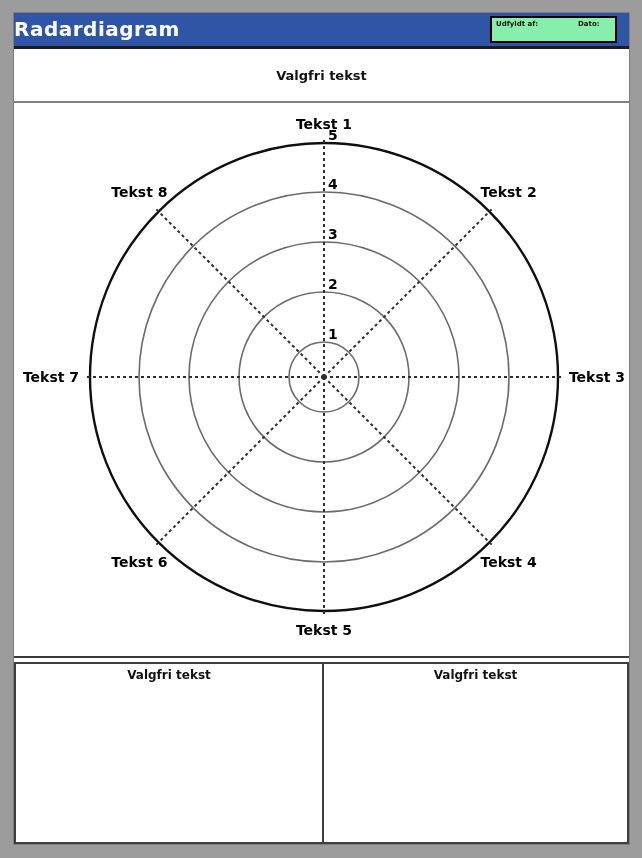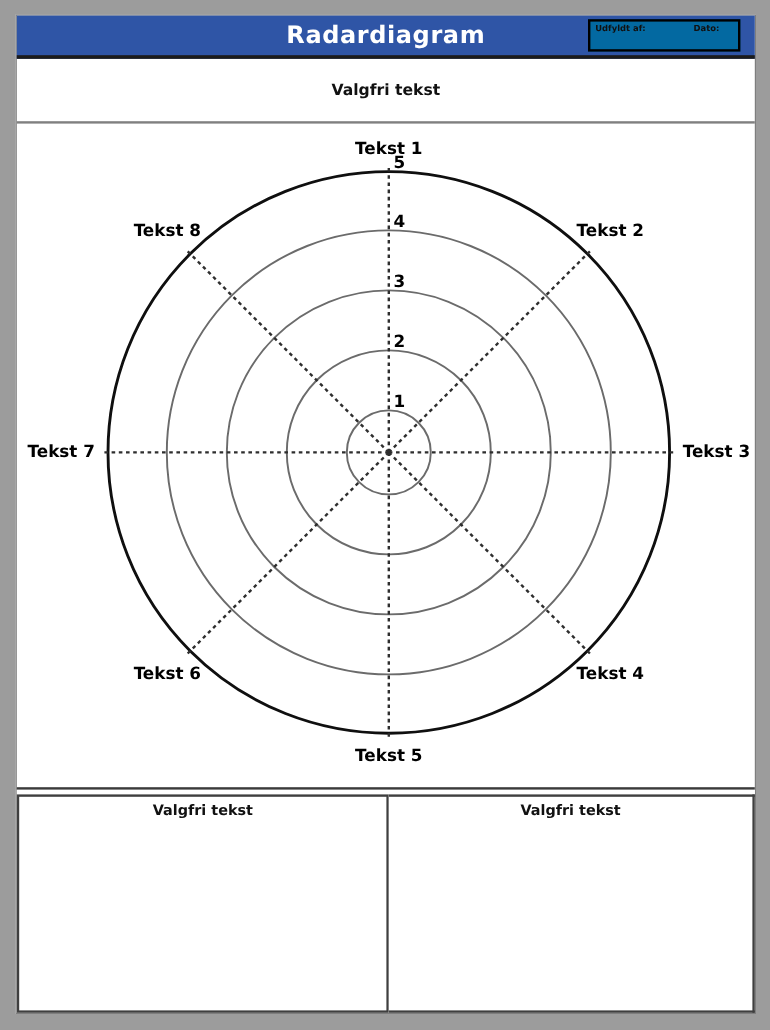--- a/index.html
+++ b/index.html
@@ -21,33 +21,32 @@
   
   .header-bar {
     position: relative;
     height: 36px;
     background: #2F55A6;
     border-bottom: 3px solid #1B1B1B;
     flex: 0 0 auto;
   }
   .header-title {
     width: 100%;
-    text-align: center;
     line-height: 33px;
     color: #FFFFFF;
     font-size: 20px;
     font-weight: bold;
     letter-spacing: 0.5px;
     border-radius: 16px;
   }
   .fill-box {
     position: absolute;
     left: 476px; top: 3px;
     width: 127px; height: 27px;
-    background: #0369a1;
+    background: #86efac;
     border: 2px solid #000000;
   }
   .fill-box .lbl {
     position: absolute;
     top: 2px;
     font-size: 7px;
     font-weight: bold;
     color: #111111;
     white-space: nowrap;
   }

